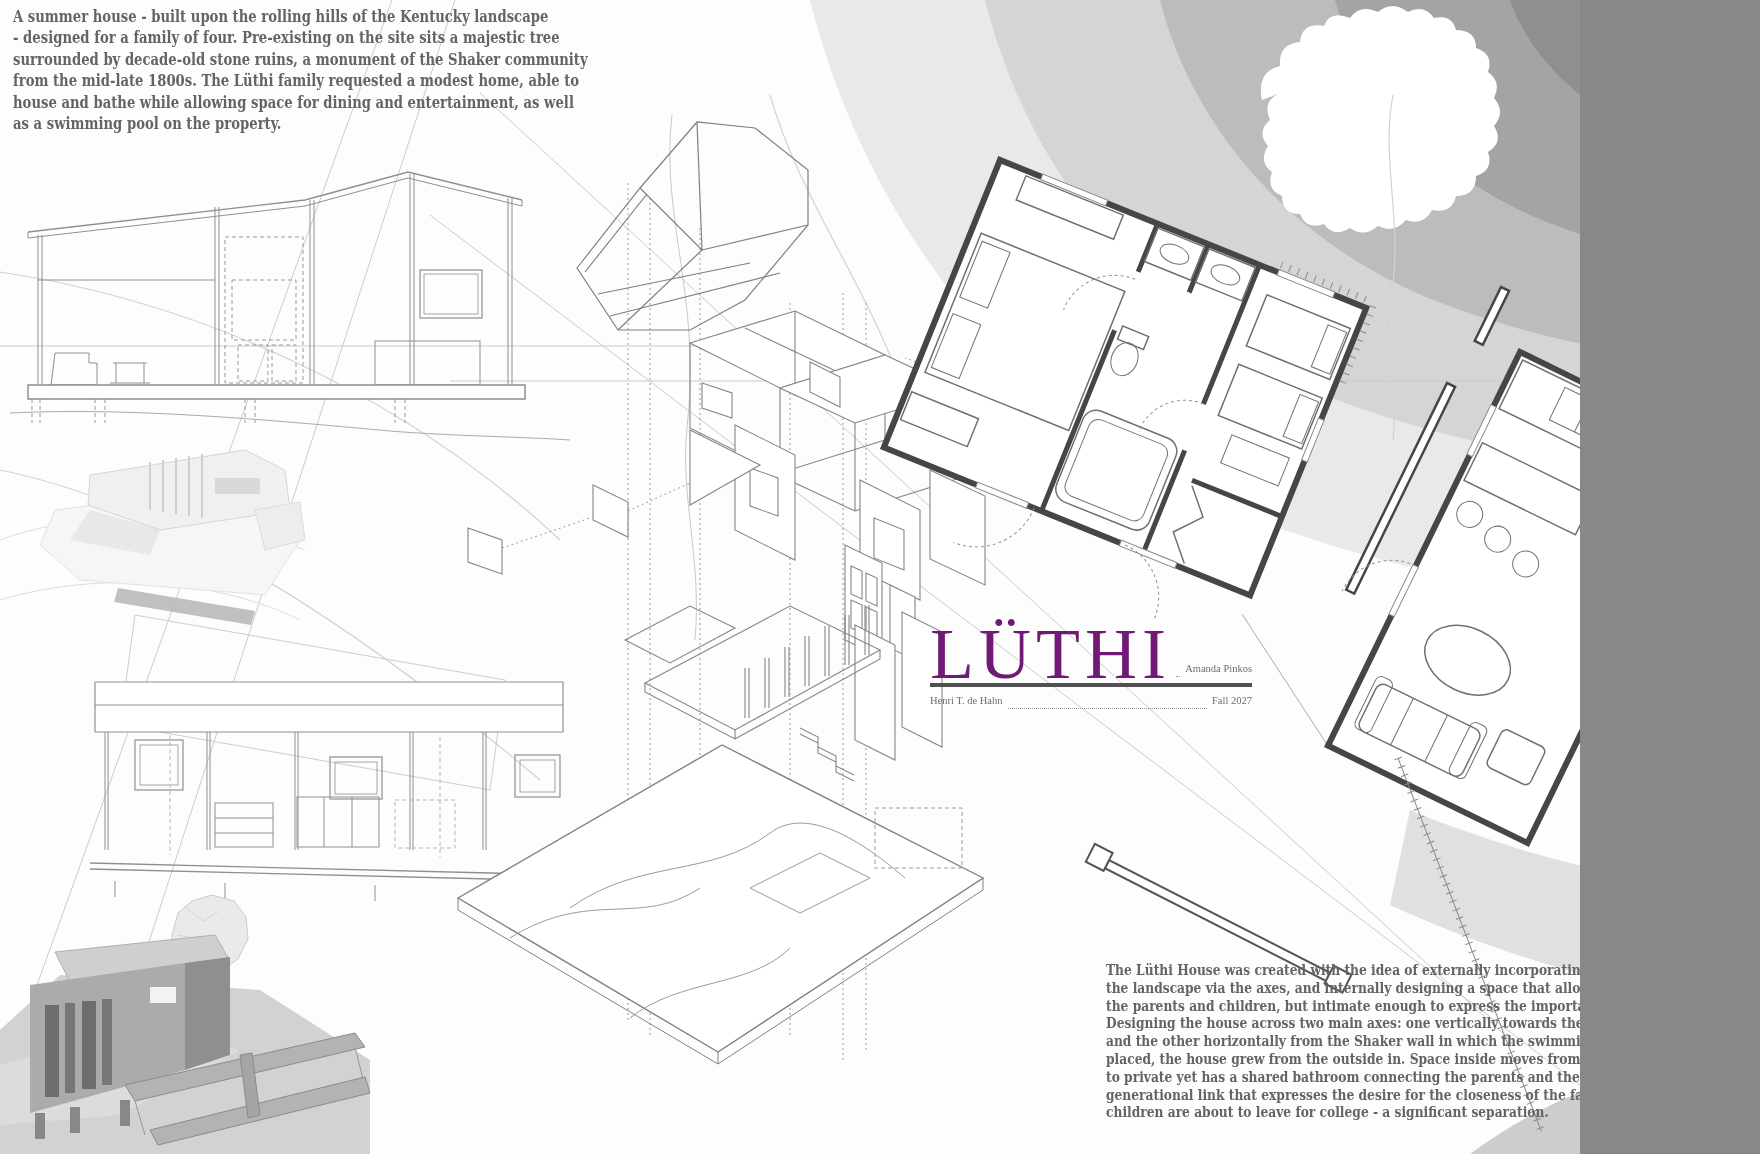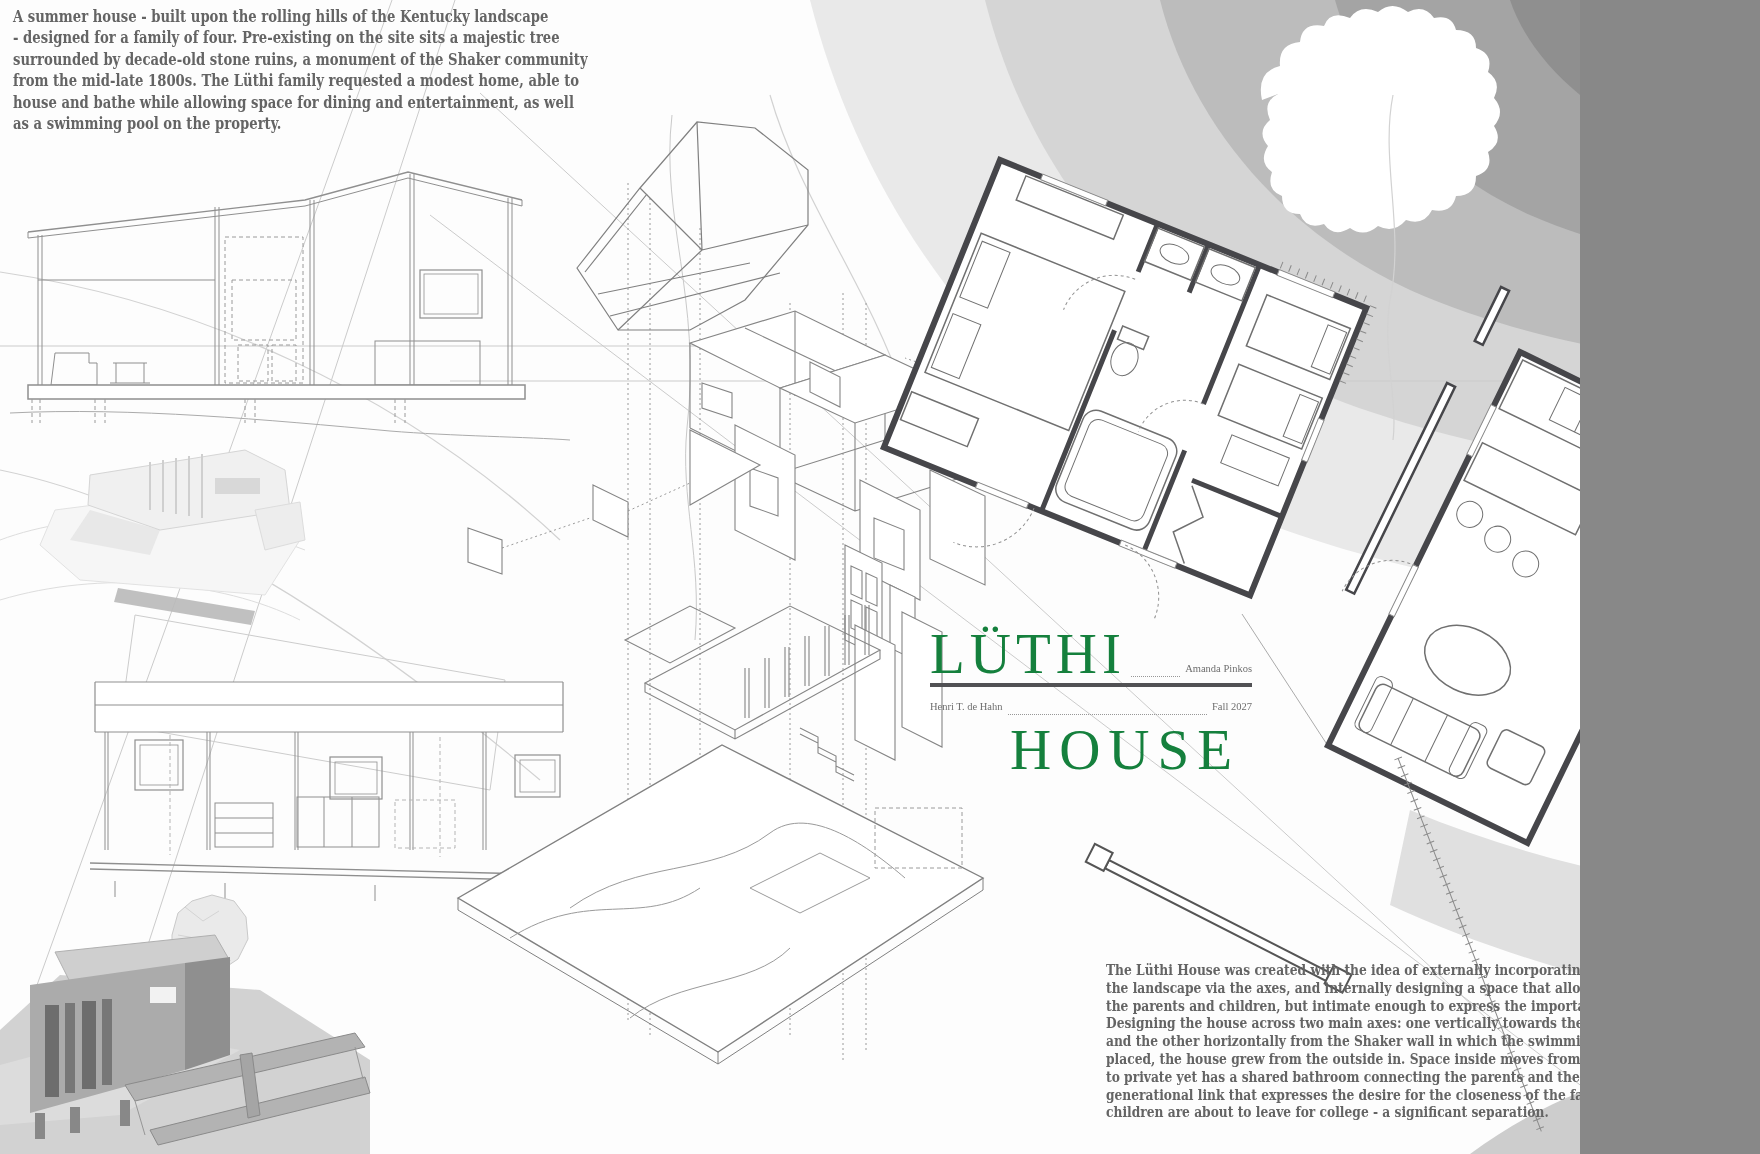--- a/index.html
+++ b/index.html
@@ -7,28 +7,28 @@
          font-family:"Liberation Sans",sans-serif;}
   .board svg{position:absolute;overflow:visible;}
   
   .bodytext{position:absolute;font-family:"DejaVu Serif",serif;font-weight:700;
             color:#646464;white-space:pre;transform-origin:left top;}
   .intro{left:13px;top:6px;font-size:16.5px;line-height:21.4px;transform:scaleX(0.80);}
   .desc{left:1106px;top:961px;font-size:14.6px;line-height:17.8px;transform:scaleX(0.84);}
   
   .titleblock{position:absolute;left:930px;top:626px;width:322px;color:#54555a;}
   .trow{display:flex;align-items:flex-end;}
-  .bigtitle{font-family:"Liberation Serif",serif;font-weight:400;font-size:57px;
-            line-height:56px;letter-spacing:5px;color:#15803d;margin:0;}
+  .bigtitle{font-family:"Liberation Serif",serif;font-weight:400;font-size:72px;
+            line-height:56px;letter-spacing:5px;color:#701a75;margin:0;}
   .house{margin-left:80px;letter-spacing:8px;margin-top:2px;}
   .leader{flex:1;border-bottom:1px dotted #979797;margin:0 5px 5px 5px;height:1px;}
   .cred{font-family:"Liberation Serif",serif;font-size:10.5px;color:#6e6e6e;
         padding-bottom:8px;white-space:nowrap;}
   .rule{height:4px;background:#515154;margin-top:1px;}
-  .crow{display:flex;align-items:flex-end;margin-top:14px;}
+  .crow{display:flex;align-items:flex-end;margin-top:8px;}
 </style>
 </head>
 <body>
 
 <div class="board">
 
   <svg style="left:770px;top:0;" width="990" height="1154" viewBox="0 0 990 1154">
     <g>
       <path d="M 40,0 C 90,200 220,390 420,490 C 560,560 760,600 990,625 L 990,0 Z" fill="#e9e9e9"></path>
       <path d="M 215,0 C 255,160 360,300 520,380 C 660,445 840,470 990,487 L 990,0 Z" fill="#d5d5d5"></path>
@@ -325,21 +325,20 @@
       <h1 class="bigtitle">LÜTHI</h1>
       <div class="leader"></div>
       <span class="cred">Amanda Pinkos</span>
     </div>
     <div class="rule"></div>
     <div class="crow">
       <span class="cred">Henri T. de Hahn</span>
       <div class="leader"></div>
       <span class="cred">Fall 2027</span>
     </div>
-    <h1 class="bigtitle house">HOUSE</h1>
   </div>
 
   <div class="bodytext desc">The Lüthi House was created with the idea of externally incorporating the house onto
 the landscape via the axes, and internally designing a space that allowed privacy for
 the parents and children, but intimate enough to express the importance of family.
 Designing the house across two main axes: one vertically towards the preexisting tree
 and the other horizontally from the Shaker wall in which the swimming pool was
 placed, the house grew from the outside in. Space inside moves from the public sector
 to private yet has a shared bathroom connecting the parents and the children, a small
 generational link that expresses the desire for the closeness of the family, as the

